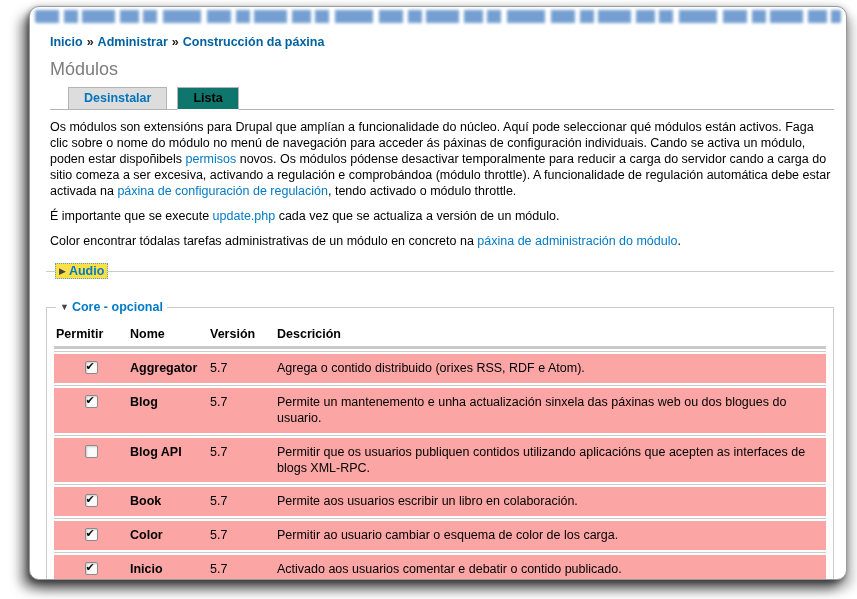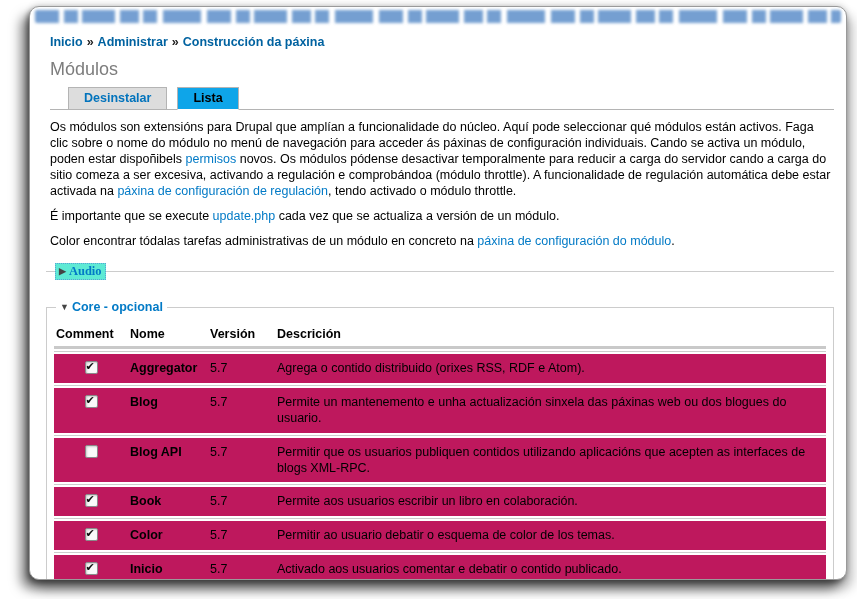--- a/index.html
+++ b/index.html
@@ -32,46 +32,46 @@
 
   .breadcrumb { font-weight:bold; margin-top:2px; }
   .breadcrumb a { color:#0062A0; text-decoration:none; cursor:pointer; }
   .breadcrumb .sep { color:#222; padding:0 4px; }
 
   h1.page-title { font-size:18px; font-weight:400; color:#7d7d7d; margin:10px 0 7px; }
 
   .tabs { display:flex; align-items:flex-end; gap:10px; border-bottom:1px solid #b4b4b4; padding-left:18px; }
   .tab { font-weight:bold; padding:3px 15px 4px; border:1px solid #b4b4b4; margin-bottom:-1px; cursor:pointer; }
   .tab.inactive { background:#ddd; color:#0273bc; border-bottom:1px solid #b4b4b4; }
-  .tab.active { background:#0ea5e9; color:#000; border-bottom:1px solid #fff; }
+  .tab.active { background:#0f766e; color:#000; border-bottom:1px solid #fff; }
 
   .intro p { margin-top:9px; line-height:1.28; }
   a.blue-link { color:#027AC6; font-weight:normal; text-decoration:none; cursor:pointer; }
 
   
   .fieldset-collapsed { border-top:1px solid #ccc; margin:22px 0 0 -4px; position:relative; height:14px; }
   .fieldset-collapsed .legend {
-    position:absolute; top:-9px; left:9px; background:#5eead4; padding:0 3px;
-    border:1px dotted #5aa0d5; font-weight:bold; color:#027AC6; cursor:pointer;font-family:Liberation Serif, serif;
+    position:absolute; top:-9px; left:9px; background:#fde047; padding:0 3px;
+    border:1px dotted #5aa0d5; font-weight:bold; color:#027AC6; cursor:pointer;
   }
   .fieldset { border:1px solid #ccc; border-bottom:none; margin:22px 0 0 -4px; position:relative; padding:16px 7px 0 7px; }
   .fieldset .legend {
     position:absolute; top:-8px; left:9px; background:#fff; padding:0 4px;
     font-weight:bold; color:#027AC6; cursor:pointer;
   }
   .arrow { color:#444; font-size:9px; vertical-align:1px; padding-right:3px; }
 
   
   .mtable { width:100%; }
   .mhead { display:grid; grid-template-columns:74px 80px 67px 1fr; font-weight:bold;
            padding-bottom:4px; border-bottom:3px solid #c9c9c9; }
   .mhead > div { padding:3px 4px 1px 2px; }
   .row-wrap { border-top:1px solid #ccc; margin-top:2px; padding-top:2px; background:#fff; }
   .row-wrap:first-of-type { border-top:none; margin-top:4px; padding-top:0; }
-  .mrow { display:grid; grid-template-columns:74px 80px 67px 1fr; background:#be185d; padding:6px 0 6px; align-items:start; }
+  .mrow { display:grid; grid-template-columns:74px 80px 67px 1fr; background:#fca5a5; padding:6px 0 6px; align-items:start; }
   .cell-check { text-align:center; padding-top:1px; }
   .cell-name { font-weight:bold; padding:1px 4px 0 2px; }
   .cell-ver { padding:1px 4px 0 2px; }
   .cell-desc { padding:0 8px 0 2px; line-height:1.3; }
 
   .cb {
     display:inline-block; width:13px; height:13px; background:#fafafa;
     border:1px solid #8a8a8a; border-radius:2px; position:relative;
     box-shadow:inset 1px 1px 2px rgba(0,0,0,.18); cursor:pointer;
   }
@@ -96,33 +96,33 @@
       <h1 class="page-title">Módulos</h1>
 
       <div class="tabs">
         <div class="tab inactive">Desinstalar</div>
         <div class="tab active">Lista</div>
       </div>
 
       <div class="intro">
         <p><span>Os módulos son extensións para Drupal que amplían a funcionalidade do núcleo. Aquí pode seleccionar qué módulos están activos. Faga clic sobre o nome do módulo no menú de navegación para acceder ás páxinas de configuración individuais. Cando se activa un módulo, poden estar dispoñibels </span><a class="blue-link">permisos</a><span> novos. Os módulos pódense desactivar temporalmente para reducir a carga do servidor cando a carga do sitio comeza a ser excesiva, activando a regulación e comprobándoa (módulo throttle). A funcionalidade de regulación automática debe estar activada na </span><a class="blue-link">páxina de configuración de regulación</a><span>, tendo activado o módulo throttle.</span></p>
         <p><span>É importante que se execute </span><a class="blue-link">update.php</a><span> cada vez que se actualiza a versión de un módulo.</span></p>
-        <p><span>Color encontrar tódalas tarefas administrativas de un módulo en concreto na </span><a class="blue-link">páxina de configuración do módulo</a><span>.</span></p>
+        <p><span>Color encontrar tódalas tarefas administrativas de un módulo en concreto na </span><a class="blue-link">páxina de administración do módulo</a><span>.</span></p>
       </div>
 
       <div class="fieldset-collapsed">
         <span class="legend"><span class="arrow">▶</span><span>Audio</span></span>
       </div>
 
       <div class="fieldset">
         <span class="legend"><span class="arrow">▼</span><span>Core - opcional</span></span>
 
         <div class="mtable">
           <div class="mhead">
-            <div>Comment</div>
+            <div>Permitir</div>
             <div>Nome</div>
             <div>Versión</div>
             <div>Descrición</div>
           </div>
 
           <div class="row-wrap">
             <div class="mrow">
               <div class="cell-check"><span class="cb" data-checked="true"></span></div>
               <div class="cell-name">Aggregator</div>
               <div class="cell-ver">5.7</div>
@@ -155,21 +155,21 @@
               <div class="cell-ver">5.7</div>
               <div class="cell-desc">Permite aos usuarios escribir un libro en colaboración.</div>
             </div>
           </div>
 
           <div class="row-wrap">
             <div class="mrow">
               <div class="cell-check"><span class="cb" data-checked="true"></span></div>
               <div class="cell-name">Color</div>
               <div class="cell-ver">5.7</div>
-              <div class="cell-desc">Permitir ao usuario debatir o esquema de color de los temas.</div>
+              <div class="cell-desc">Permitir ao usuario cambiar o esquema de color de los carga.</div>
             </div>
           </div>
 
           <div class="row-wrap">
             <div class="mrow">
               <div class="cell-check"><span class="cb" data-checked="true"></span></div>
               <div class="cell-name">Inicio</div>
               <div class="cell-ver">5.7</div>
               <div class="cell-desc">
                 <div>Activado aos usuarios comentar e debatir o contido publicado.</div>

